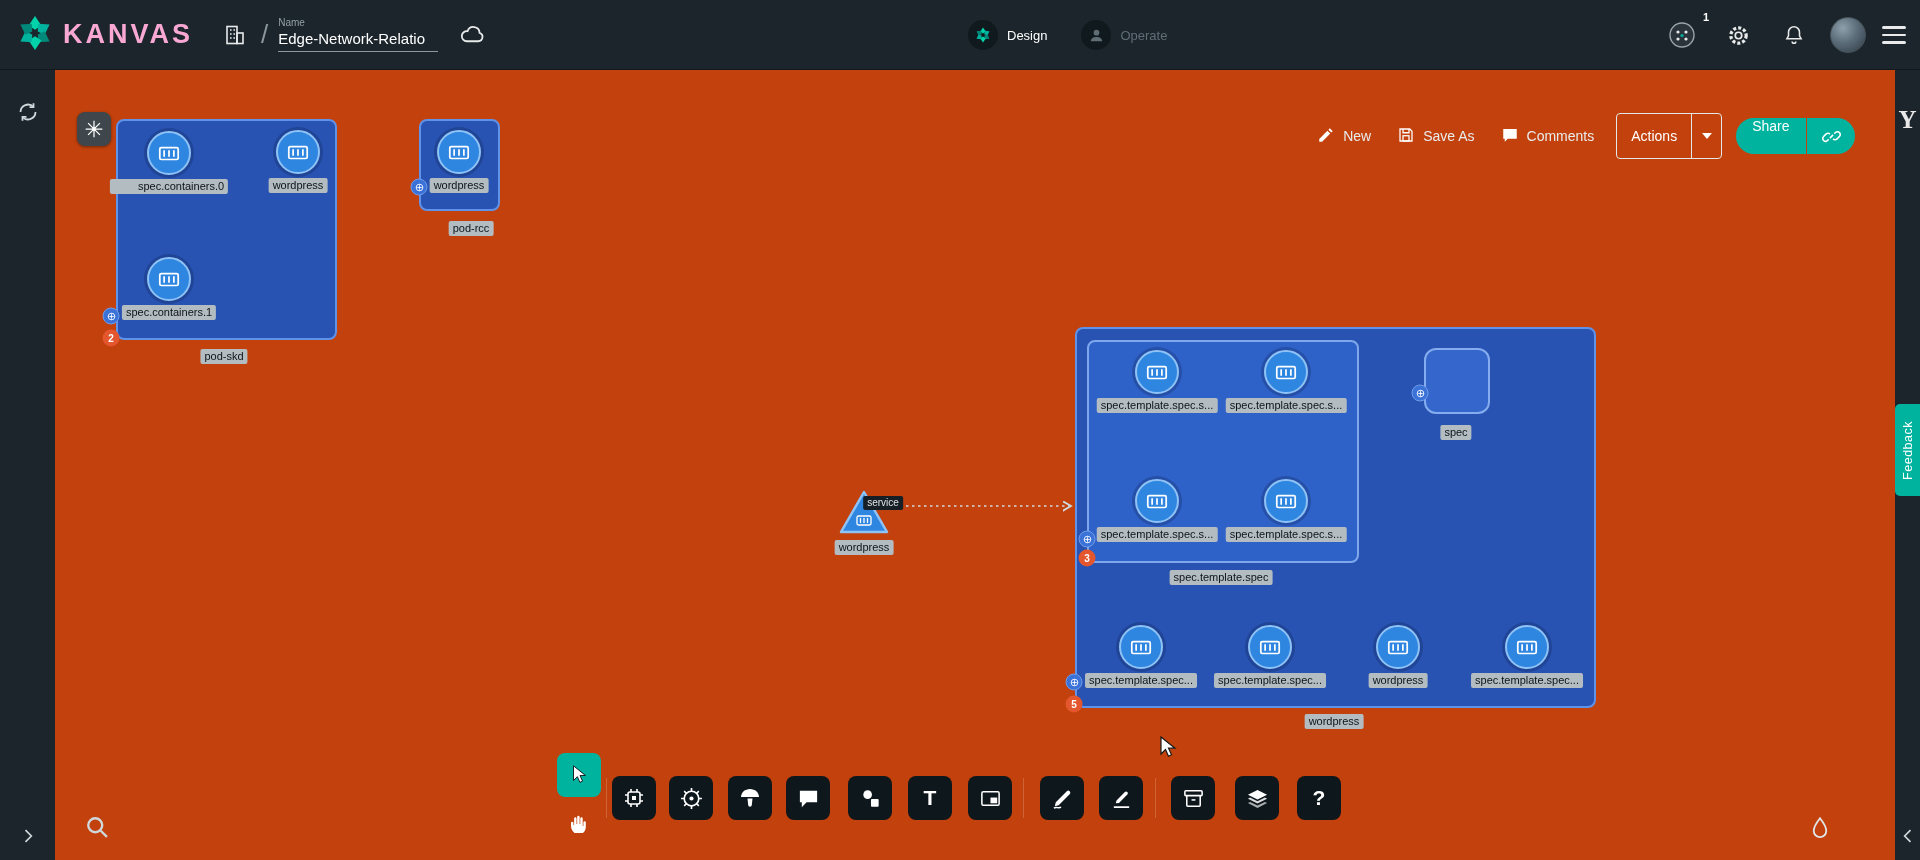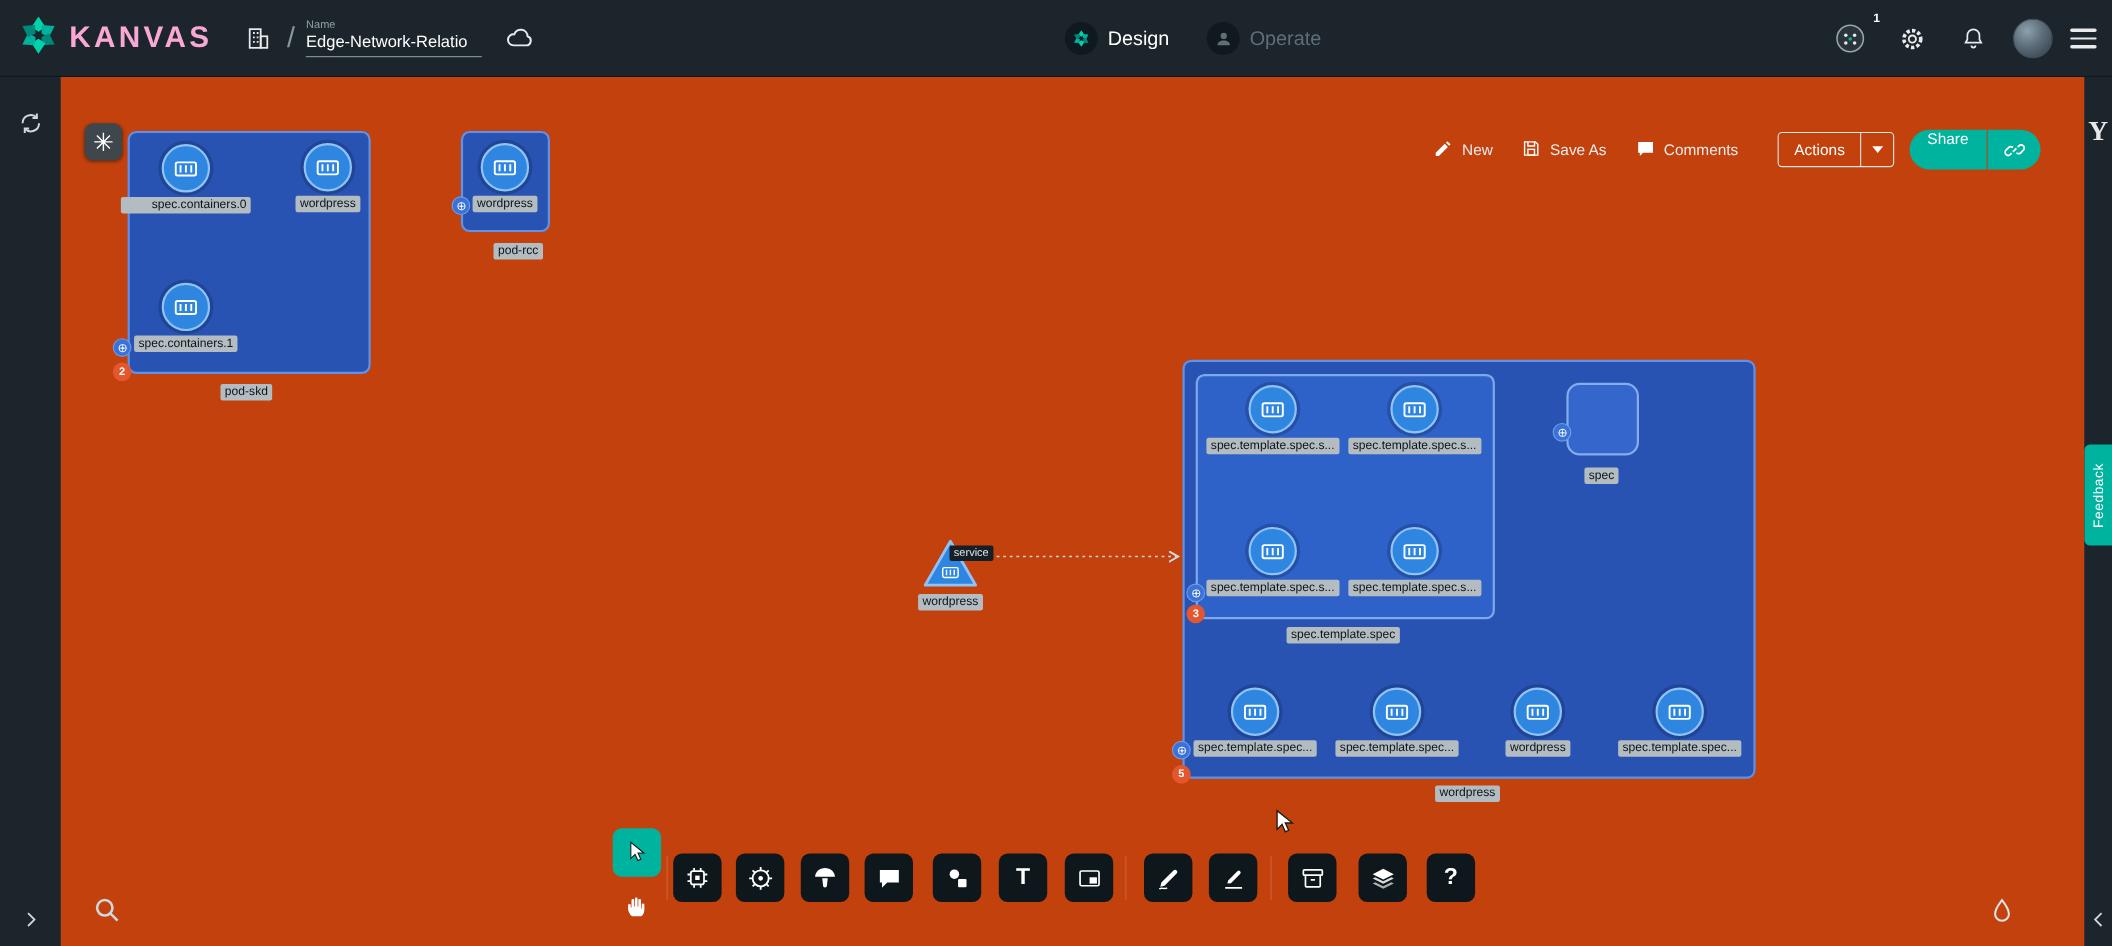--- a/index.html
+++ b/index.html
@@ -12,21 +12,21 @@
   .logo-text{color:#f9a8d4;font-size:27px;font-weight:700;letter-spacing:3px;margin-left:9px;}
   .hd-icon{display:flex;align-items:center;justify-content:center;width:40px;height:40px;cursor:pointer;}
   .slash{color:#8b979d;font-size:26px;font-weight:300;margin:0 6px;}
   .name-block{display:flex;flex-direction:column;margin-left:4px;}
   .name-label{font-size:10px;color:#94a0a6;margin-bottom:2px;}
   .name-input{background:transparent;border:none;outline:none;border-bottom:1px solid #8b979d;
     color:#fff;font-size:15px;width:160px;padding:0 0 4px 0;font-family:"Liberation Sans",sans-serif;}
   .tabs{position:absolute;left:968px;top:0;height:70px;display:flex;align-items:center;gap:34px;}
   .tab{display:flex;align-items:center;gap:9px;cursor:pointer;}
   .tab-ico{width:30px;height:30px;border-radius:50%;background:#10191e;display:flex;align-items:center;justify-content:center;}
-  .tab-label{font-size:18px;}
+  .tab-label{font-size:13px;}
   .tab.active .tab-label{color:#fff;}
   .tab.inactive .tab-label{color:#5f6e75;}
   .hd-right{position:absolute;right:14px;top:0;height:70px;display:flex;align-items:center;gap:16px;}
   .notif-wrap{position:relative;}
   .notif-count{position:absolute;top:-4px;right:-7px;color:#fff;font-size:11px;font-weight:700;}
   .avatar{width:36px;height:36px;border-radius:50%;
     background:radial-gradient(circle at 35% 30%,#8fa0ad 0%,#5c6d7a 45%,#2d3a43 100%);
     border:1px solid #46535b;cursor:pointer;}
   .burger{width:24px;display:flex;flex-direction:column;gap:5px;cursor:pointer;}
   .burger span{height:2.5px;background:#e8eaeb;border-radius:2px;}
@@ -55,22 +55,22 @@
     justify-content:center;transform:translate(-50%,-50%);z-index:5;cursor:pointer;}
   .badge.blue{background:#3B72D8;border:1px solid #6f9ce8;}
   .badge.orange{background:#E4572E;color:#fff;font-size:10px;font-weight:700;}
   .freeze{position:absolute;width:34px;height:34px;border-radius:8px;background:#3F474C;
     display:flex;align-items:center;justify-content:center;z-index:6;cursor:pointer;box-shadow:0 1px 3px rgba(0,0,0,.4);}
   .tri-node{position:absolute;z-index:3;cursor:pointer;}
   .edge{position:absolute;z-index:2;}
   
   .cv-toolbar{position:absolute;top:47px;right:40px;height:38px;display:flex;align-items:center;z-index:10;}
   .cv-item{display:flex;align-items:center;gap:8px;color:#E9ECED;font-size:14px;cursor:pointer;margin-left:26px;}
-  .actions-btn{display:flex;align-items:stretch;height:32px;border:1.5px solid #E4E7E8;border-radius:4px;
-    color:#fff;font-size:14px;margin-left:36px;cursor:pointer;}
+  .actions-btn{display:flex;align-items:stretch;height:46px;border:1.5px solid #E4E7E8;border-radius:4px;
+    color:#fff;font-size:14px;margin-left:22px;cursor:pointer;}
   .actions-main{display:flex;align-items:center;padding:0 14px;}
   .actions-caret{display:flex;align-items:center;justify-content:center;width:30px;border-left:1.5px solid #E4E7E8;}
   .caret-down{width:0;height:0;border-left:5px solid transparent;border-right:5px solid transparent;border-top:6px solid #fff;}
   .share-capsule{display:flex;margin-left:14px;gap:1.5px;}
   .share-btn{background:#00B39F;color:#fff;font-size:14px;height:36px;display:flex;
     padding:0 16px;border-radius:18px 0 0 18px;cursor:pointer;}
   .link-btn{background:#00B39F;width:48px;height:36px;display:flex;align-items:center;justify-content:center;
     border-radius:0 18px 18px 0;cursor:pointer;}
   
   .dock-btn{position:absolute;width:44px;height:44px;border-radius:8px;background:#0E171C;

